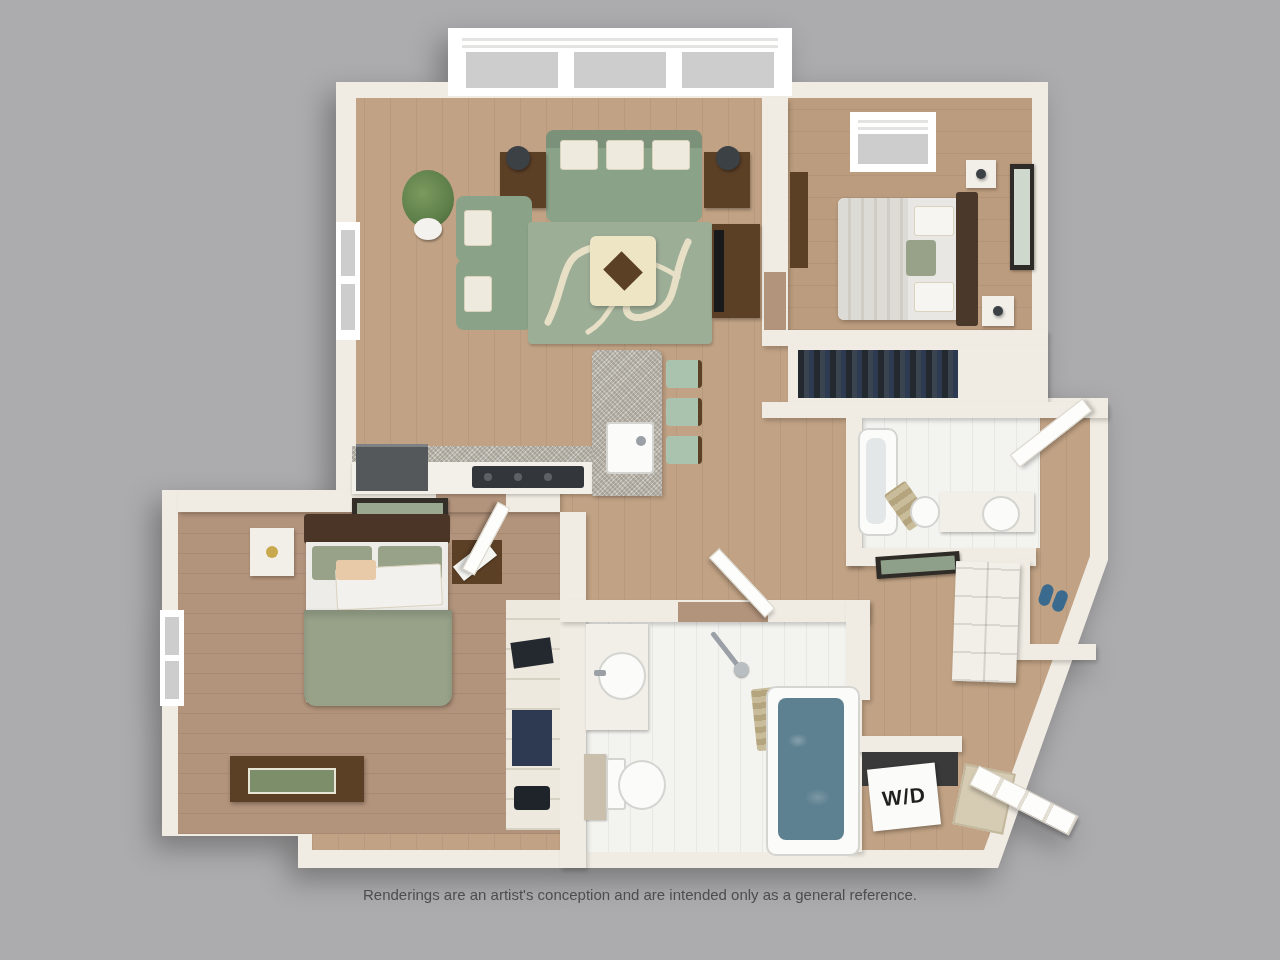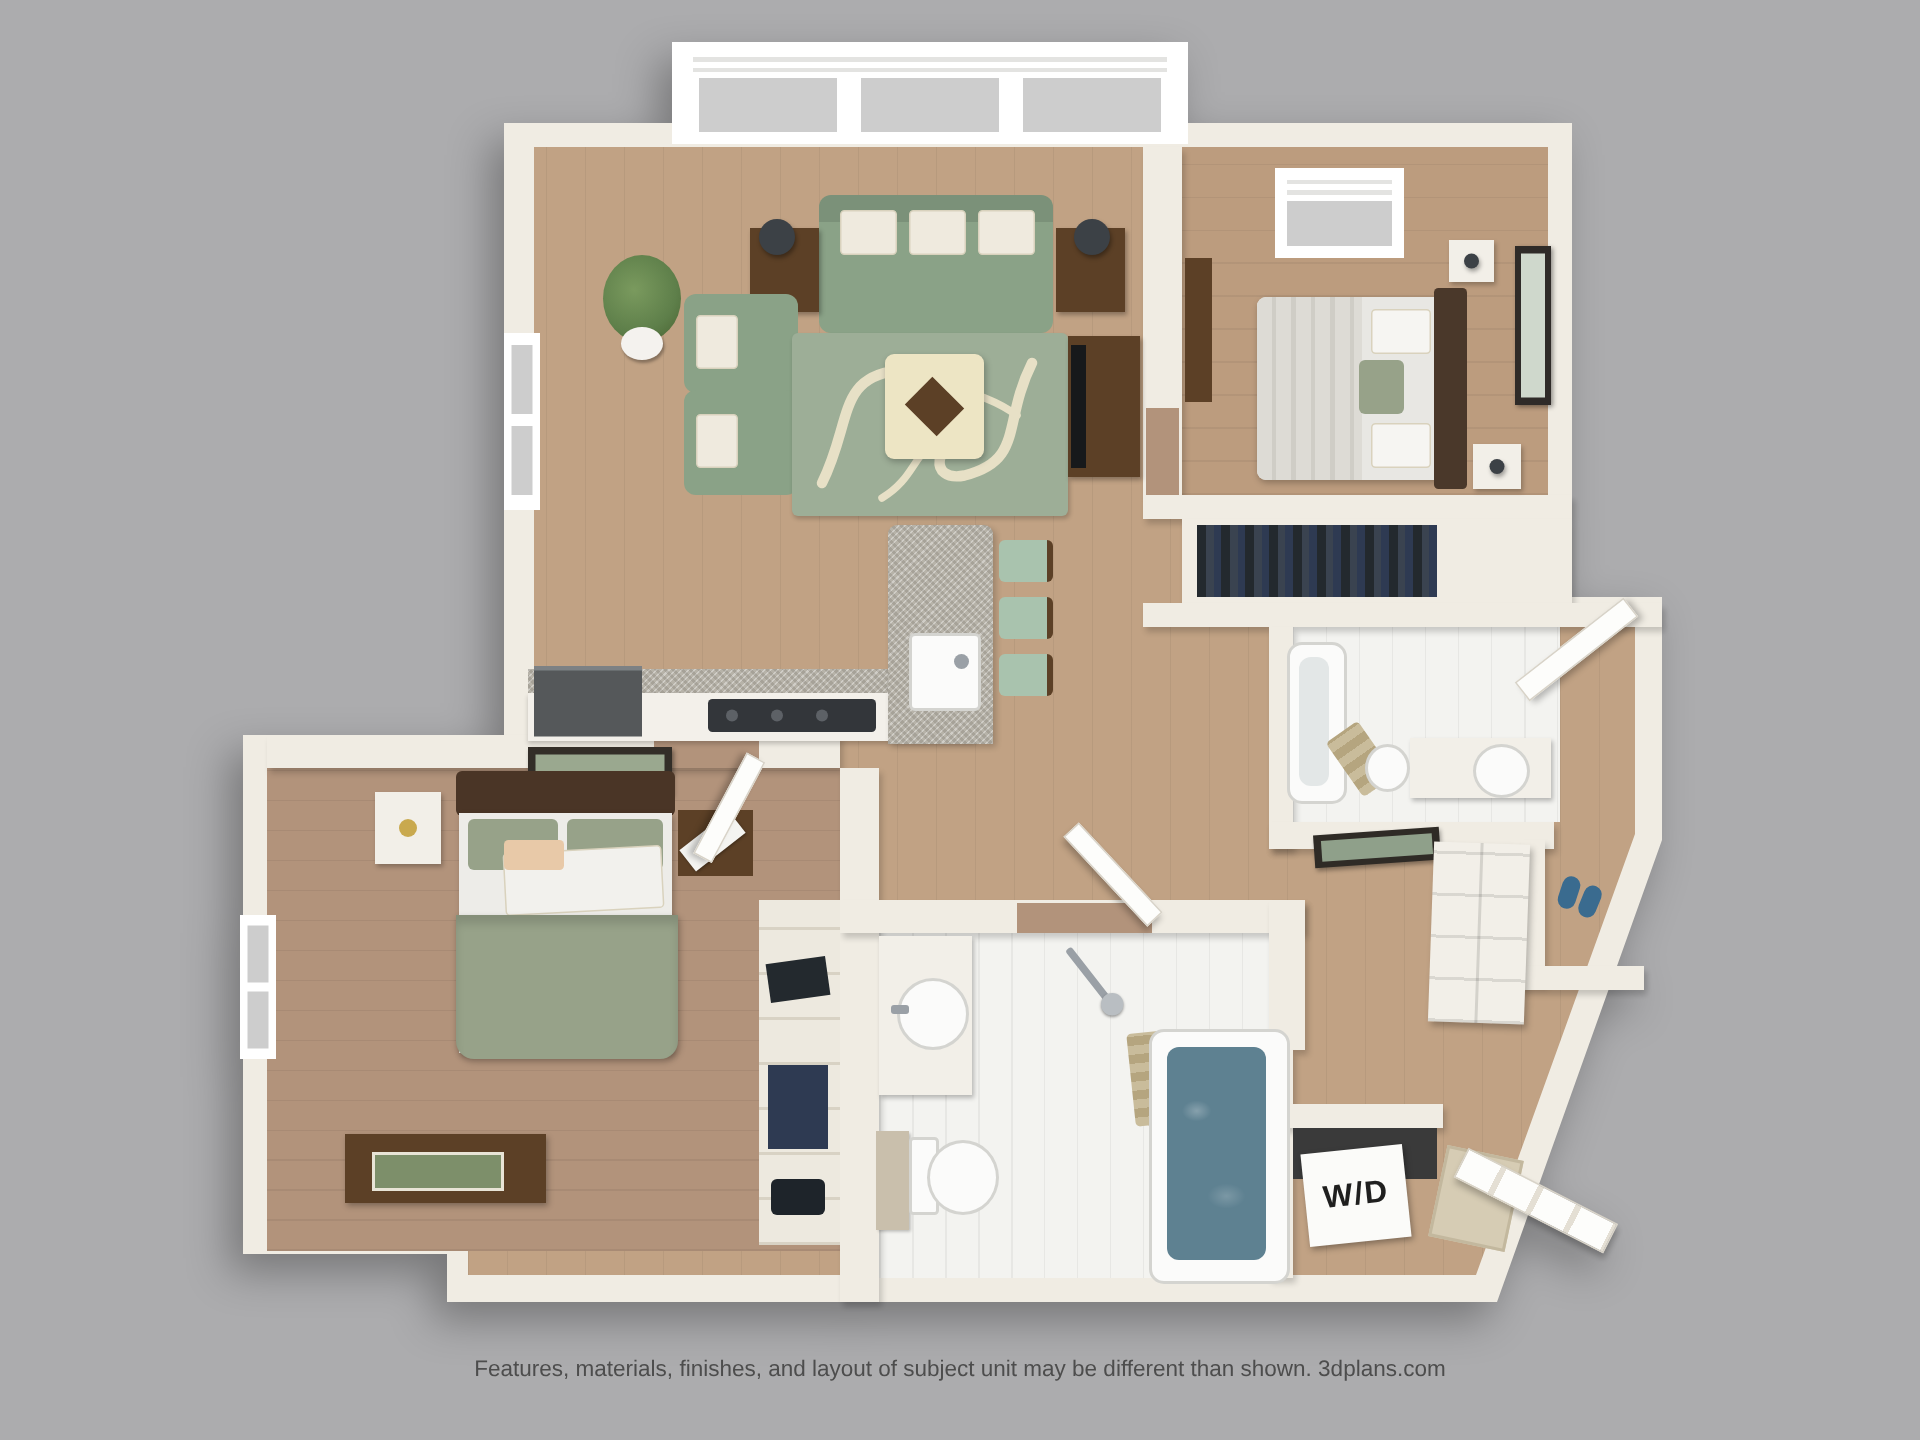--- a/index.html
+++ b/index.html
@@ -238,14 +238,14 @@
   <div class="abs wd-label" style="left:870px;top:766px;width:68px;height:62px;background:#fbfbf9;transform:rotate(-6deg);box-shadow:1px 2px 4px rgba(0,0,0,.35);">
     <span>W/D</span>
   </div>
 
   <div class="abs" style="left:958px;top:768px;width:48px;height:58px;background:#d6ccb4;border:2px solid #c3b89e;transform:rotate(12deg);"></div>
   <div class="abs door" style="left:974px;top:764px;width:110px;height:20px;transform:rotate(27deg);transform-origin:left center;
        background:repeating-linear-gradient(90deg,#fdfdfb 0 24px,#e4dfd4 24px 28px);"></div>
 
  </div>
 
- <div id="disclaimer2">Features, materials, finishes, and layout of subject unit may be different than shown. 3dplans.com</div>
+ <div id="disclaimer1">Renderings are an artist's conception and are intended only as a general reference.</div>
 </div>
 
 </body></html>

